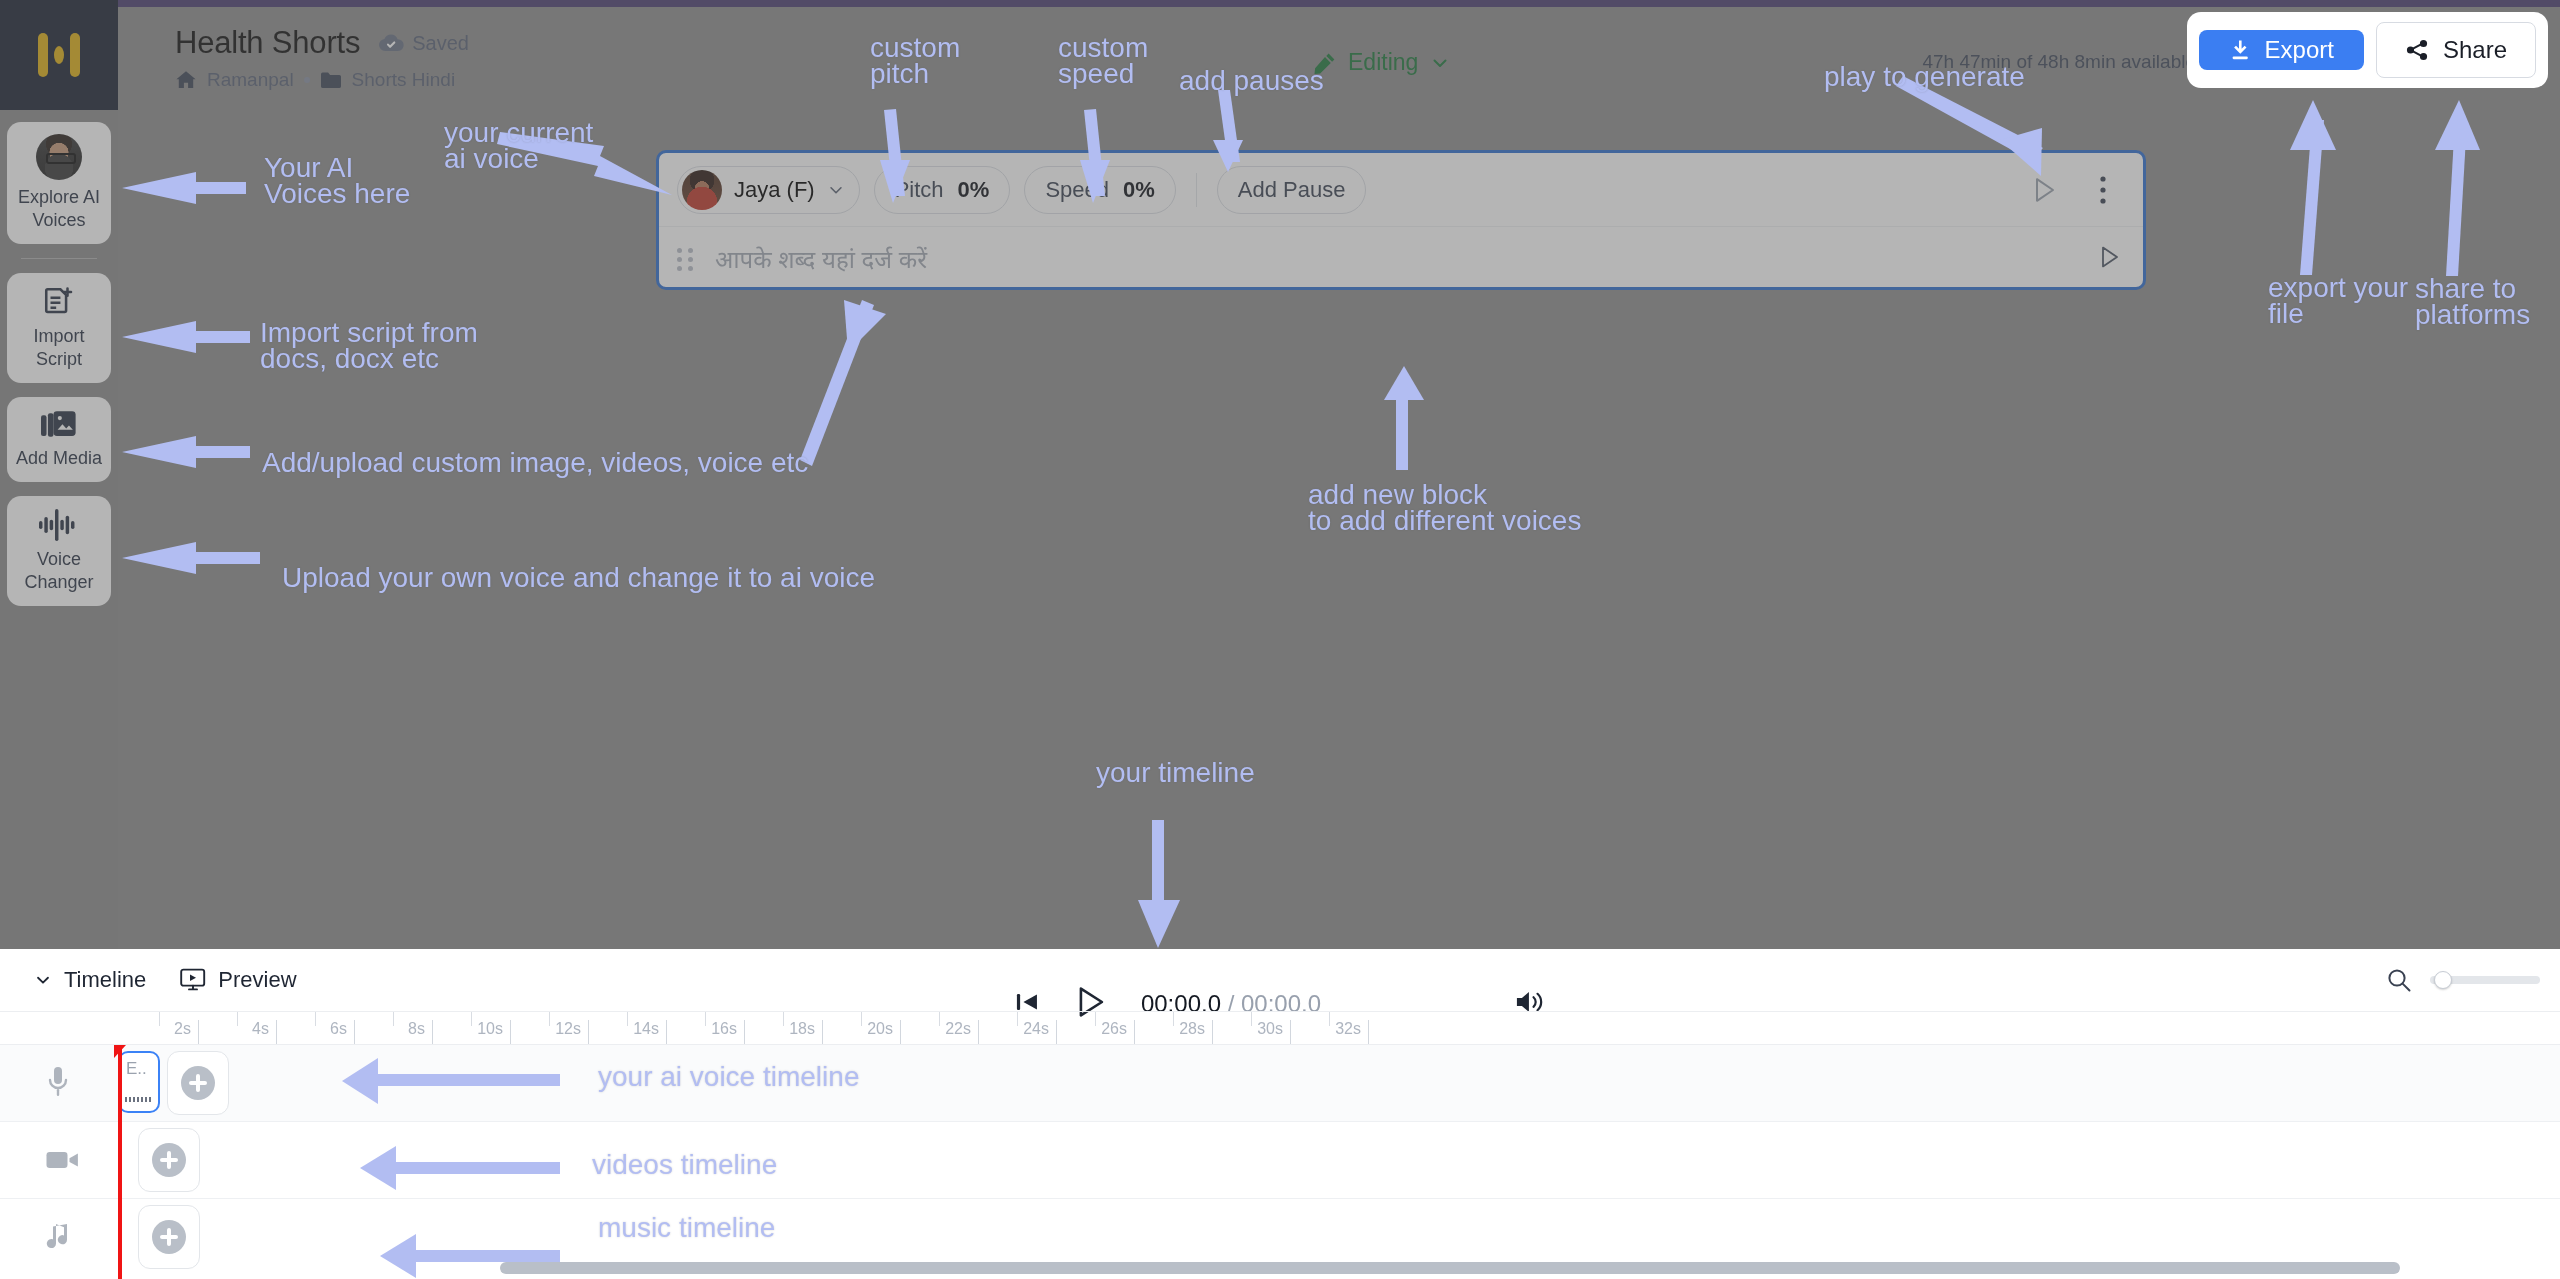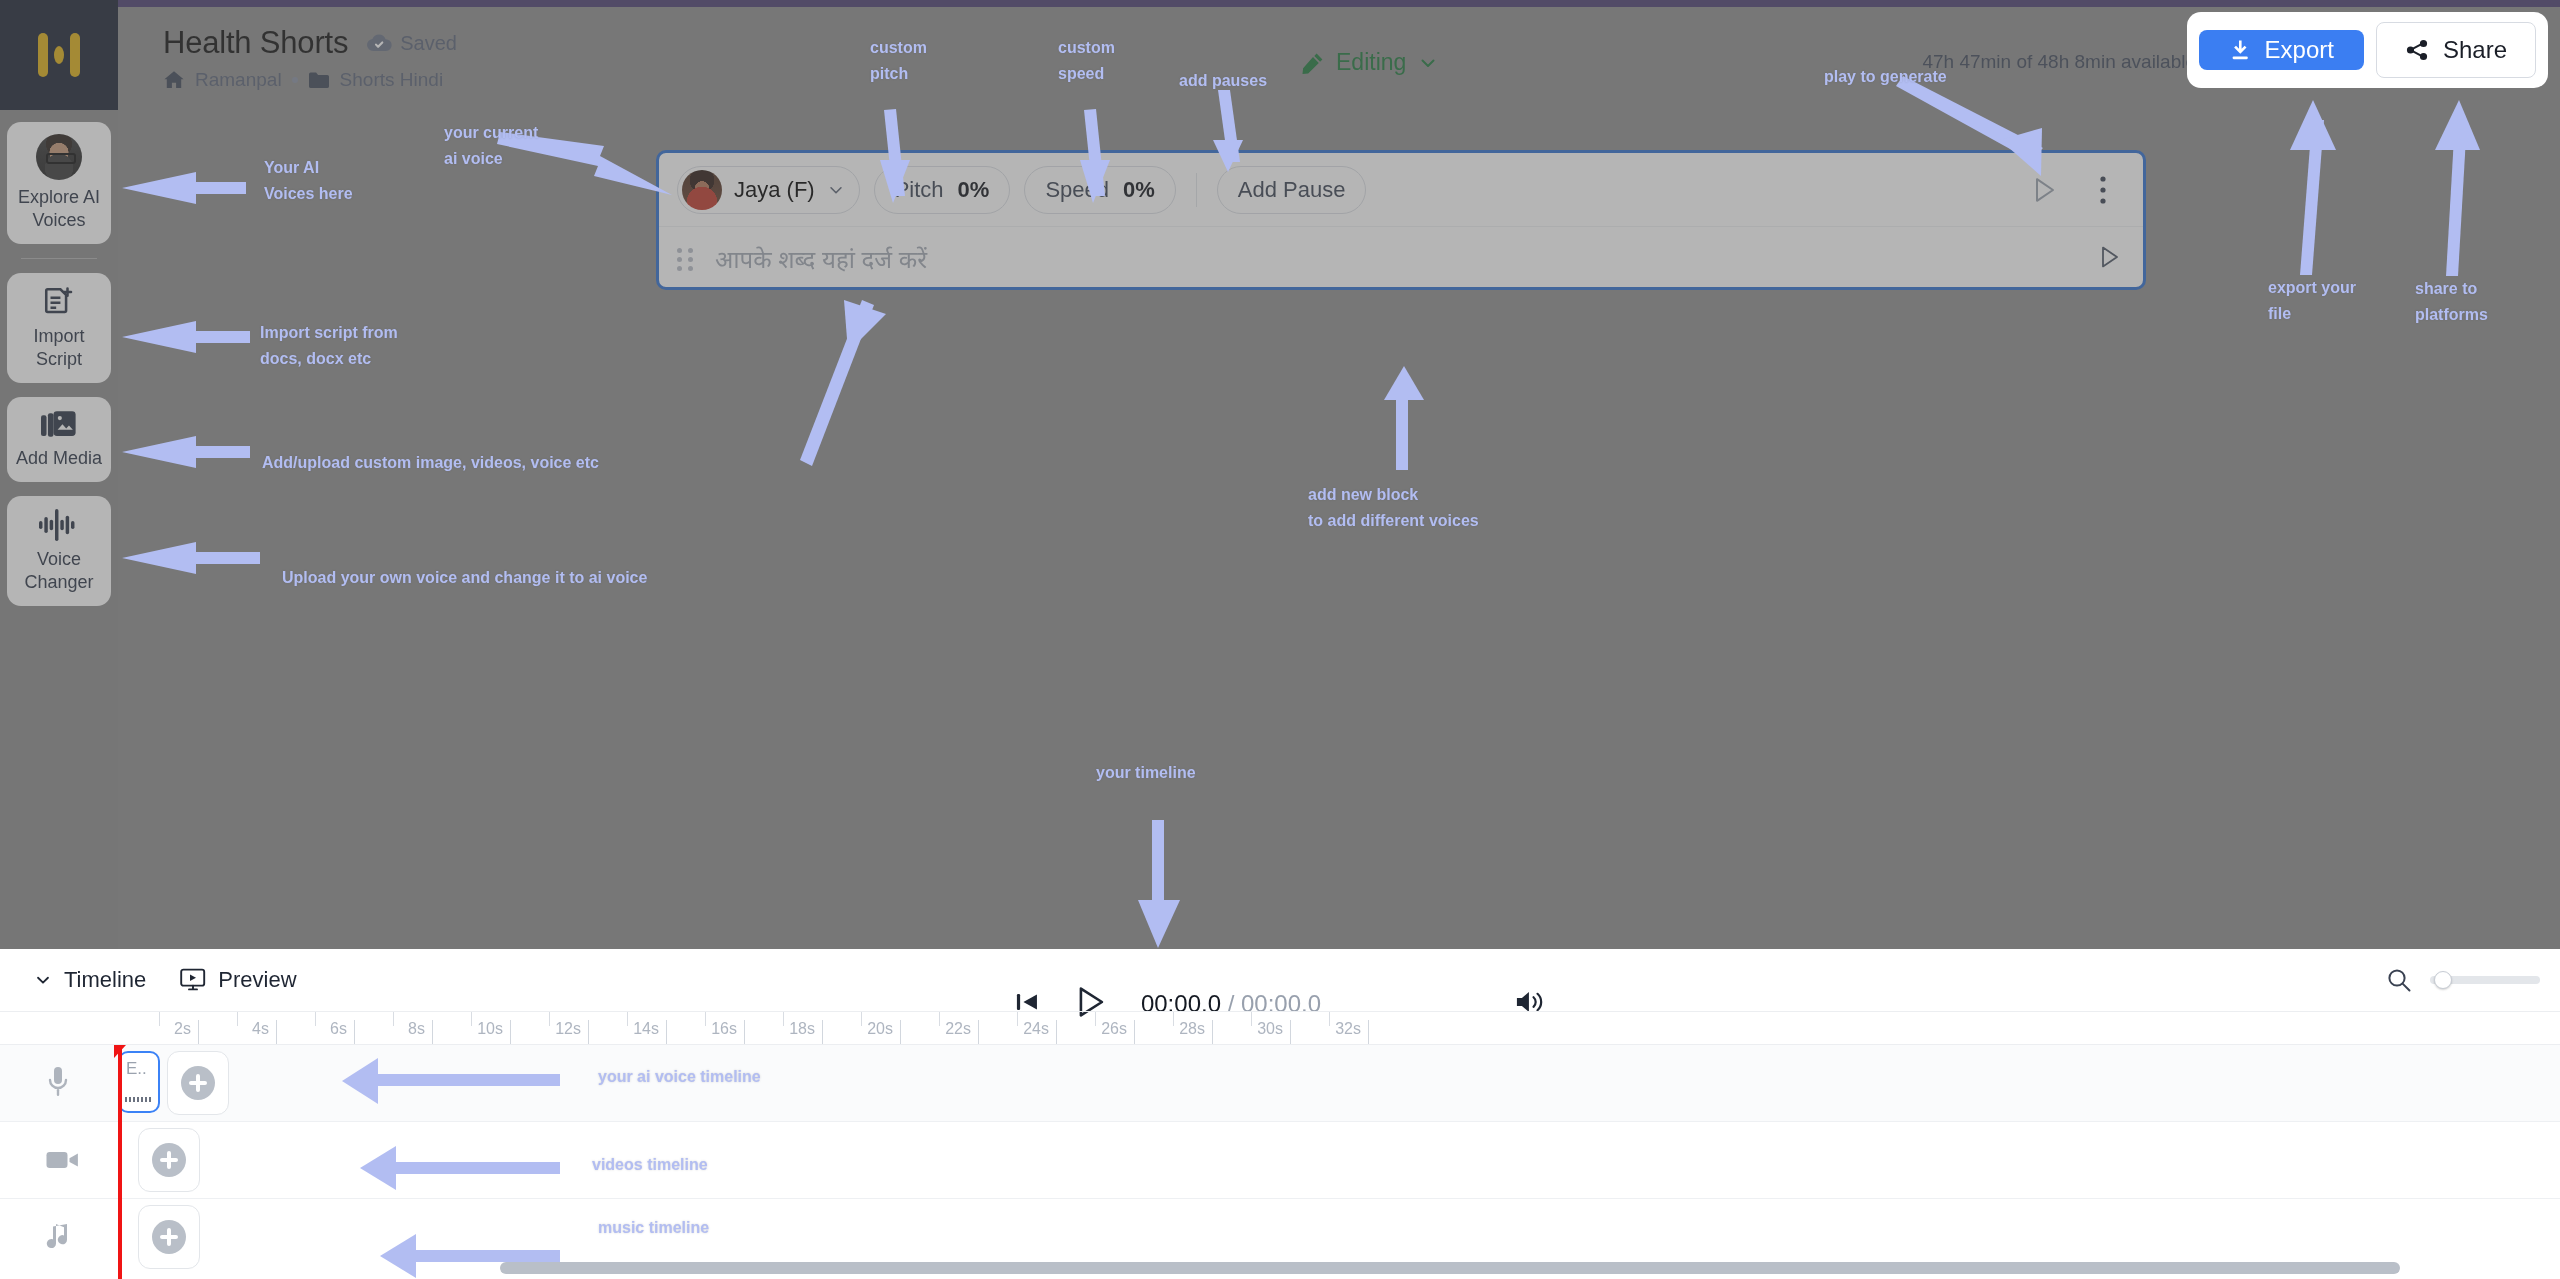--- a/index.html
+++ b/index.html
@@ -50,21 +50,21 @@
       linear-gradient(#3b3b3b,#222);
     position: relative; overflow: hidden;
   }
   .avatar-ic::after {
     content: ""; position: absolute; left: 10px; top: 19px; width: 26px; height: 7px;
     border: 2px solid #111; border-radius: 3px;
   }
   svg.ic { display:block; }
 
   
-  .header { position: absolute; left: 118px; top: 7px; right: 0; height: 103px; z-index: 6; }
+  .header { position: absolute; left: 130px; top: 7px; right: 0; height: 103px; z-index: 6; }
   .h-title-row { position:absolute; left: 45px; top: 18px; display: flex; align-items: center; gap: 18px; }
   .h-title { font-size: 31px; font-weight: 500; color: #121212; letter-spacing: -0.2px; }
   .saved { display: flex; align-items: center; gap: 8px; color: #5c6579; font-size: 20px; }
   .breadcrumb { position: absolute; left: 45px; top: 62px; display: flex; align-items: center; gap: 10px;
                 color: #5c6579; font-size: 19px; }
   .breadcrumb .dot { width: 6px; height: 6px; border-radius: 50%; background: #8a93a5; display: inline-block; }
 
   .mode-pill { position: absolute; left: 1184px; top: 42px; display: flex; align-items: center; gap: 12px;
                color: #1f7a3d; font-size: 23px; font-weight: 500; cursor: pointer;}
   .quota { position: absolute; right: 364px; top: 44px; font-size: 19px; color: #414a5c; white-space: nowrap; }
@@ -171,21 +171,21 @@
     border-radius: 12px; display: flex; align-items: center; justify-content: center; cursor: pointer;
   }
   .plus-circle { width: 34px; height: 34px; border-radius: 50%; background: #b9bfc8; position: relative; }
   .plus-circle::before, .plus-circle::after { content:""; position:absolute; background:#fff; border-radius:2px; }
   .plus-circle::before { left: 8px; top: 15px; width: 18px; height: 4px; }
   .plus-circle::after { left: 15px; top: 8px; width: 4px; height: 18px; }
   .hscroll { position: absolute; left: 500px; bottom: 5px; width: 1900px; height: 12px; background: #b9bfc8;
              border-radius: 6px; }
 
   
-  .anno { position: absolute; z-index: 70; color: #b2bdf2; font-weight: 700; font-size: 16px; line-height: 26px;
+  .anno { position: absolute; z-index: 70; color: #b2bdf2; font-weight: 400; font-size: 28px; line-height: 26px;
           white-space: pre-line; text-shadow: 0 0 2px rgba(80,80,80,.25); }
   .arrow { position: absolute; z-index: 69; }
 </style>
 </head>
 <body>
 
 <div id="root">
 
   <div class="purple-strip"></div>
 

